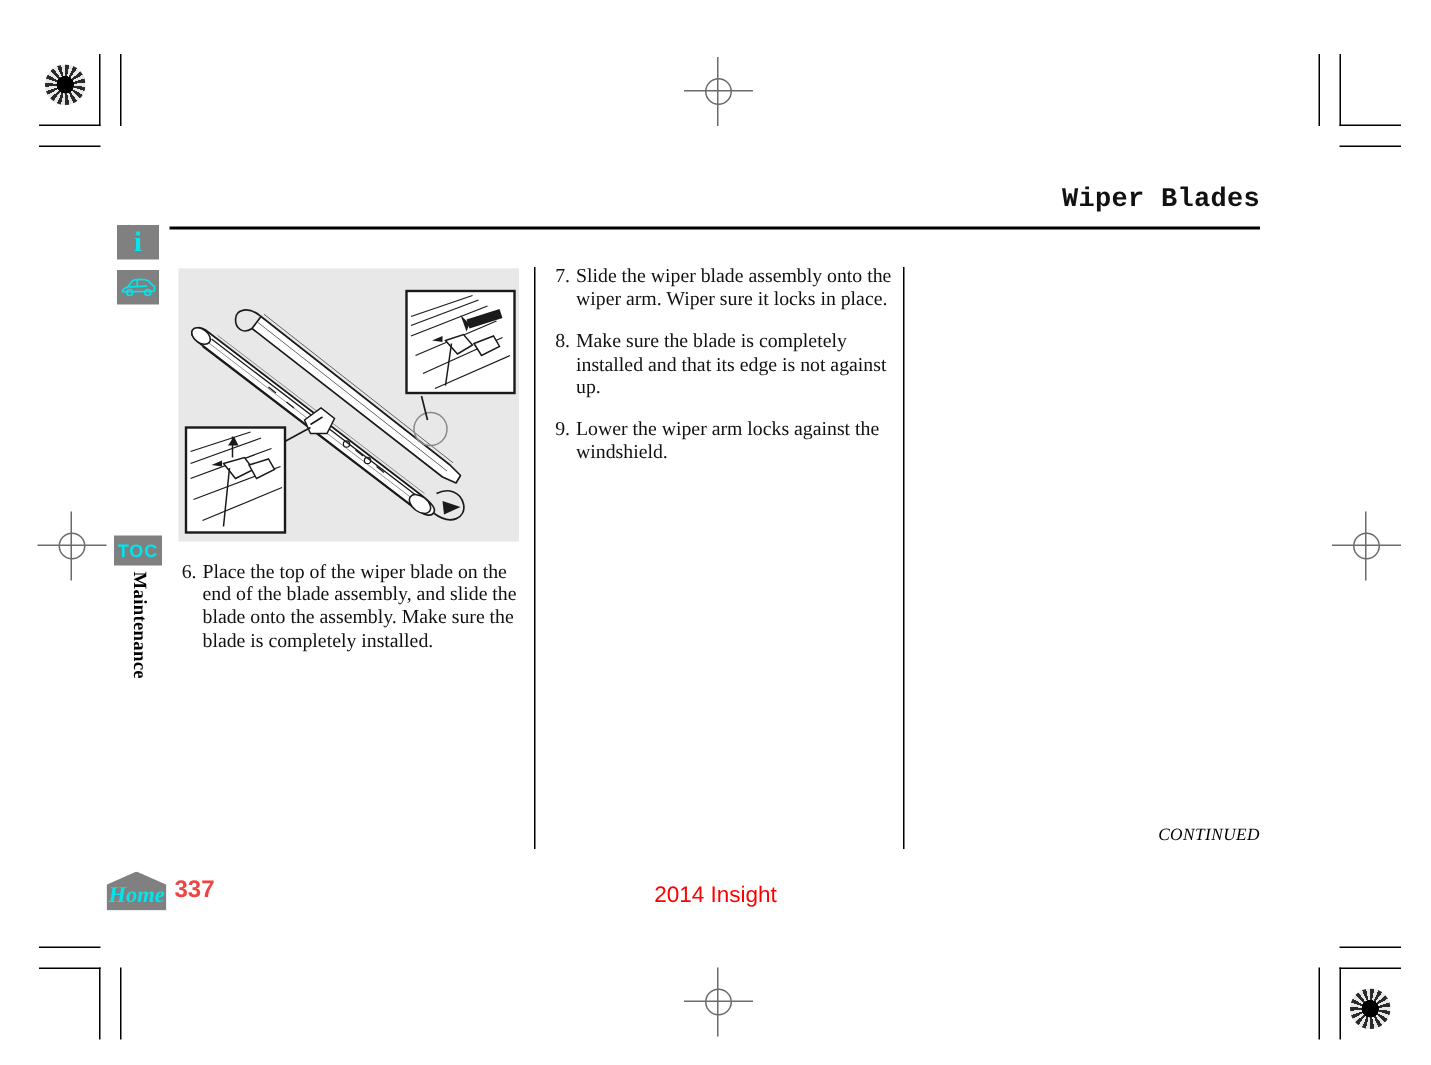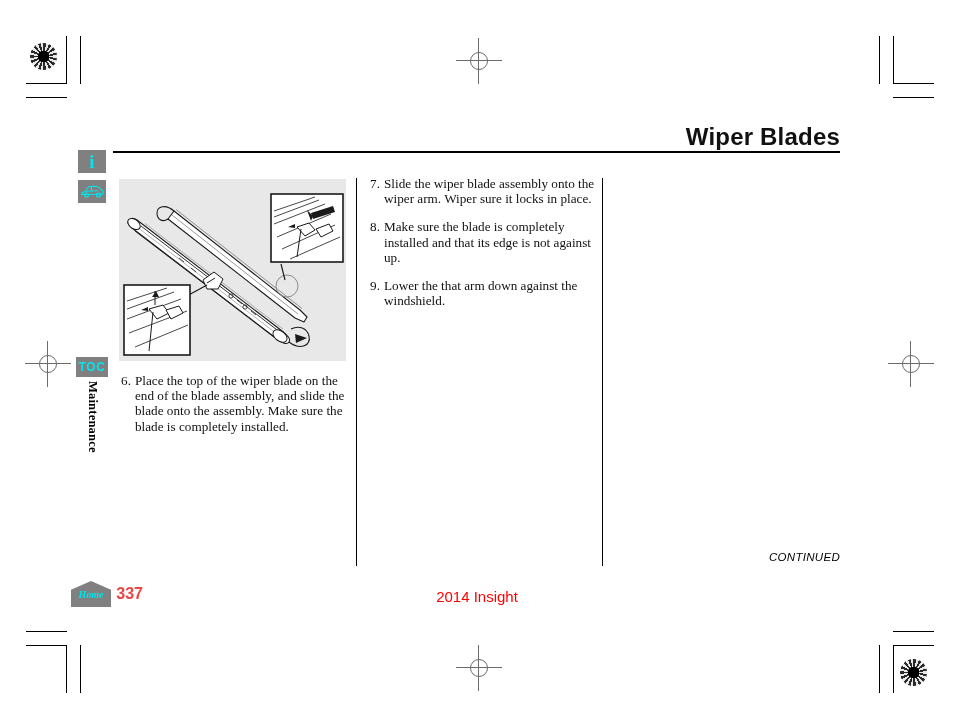--- a/index.html
+++ b/index.html
@@ -93,32 +93,32 @@
   .home-btn .label {
     position: absolute;
     left: 0;
     right: 0;
     top: 9px;
     text-align: center;
     color: #00e5ee;
     font-family: "Liberation Serif", serif;
     font-style: italic;
     font-weight: bold;
-    font-size: 10px;
+    font-size: 15px;
     line-height: 1;
   }
 
   
   .page-title {
     position: absolute;
     right: 114px;
     top: 123px;
-    font-family: Liberation Sans, sans-serif;
-    font-weight: bold;
-    font-size: 24px;
+    font-family: Liberation Mono, monospace;
+    font-weight: bold;
+    font-size: 18px;
     letter-spacing: 0.2px;
     color: #111;
   }
   .header-rule {
     position: absolute;
     left: 113px;
     top: 151px;
     width: 727px;
     height: 1.6px;
     background: #000;
@@ -159,21 +159,21 @@
     text-align: right;
     padding-right: 4px;
     white-space: nowrap;
   }
   .step .body { flex: 1; }
 
   .continued {
     position: absolute;
     right: 114px;
     top: 551px;
-    font-family: Liberation Sans, sans-serif;
+    font-family: Liberation Serif, serif;
     font-style: italic;
     font-size: 11.5px;
     letter-spacing: 0.3px;
     color: #000;
   }
   .model {
     position: absolute;
     left: 0;
     right: 0;
     top: 588px;
@@ -389,19 +389,19 @@
   <div class="step">
     <span class="num">7.</span>
     <span class="body">Slide the wiper blade assembly onto the wiper arm. Wiper sure it locks in place.</span>
   </div>
   <div class="step">
     <span class="num">8.</span>
     <span class="body">Make sure the blade is completely installed and that its edge is not against up.</span>
   </div>
   <div class="step">
     <span class="num">9.</span>
-    <span class="body">Lower the that arm down against the windshield.</span>
+    <span class="body">Lower the wiper arm locks against the windshield.</span>
   </div>
 </div>
 
 <div class="continued">CONTINUED</div>
 <div class="model">2014 Insight</div>
 <div class="pageno">337</div>
 
 </body></html>

